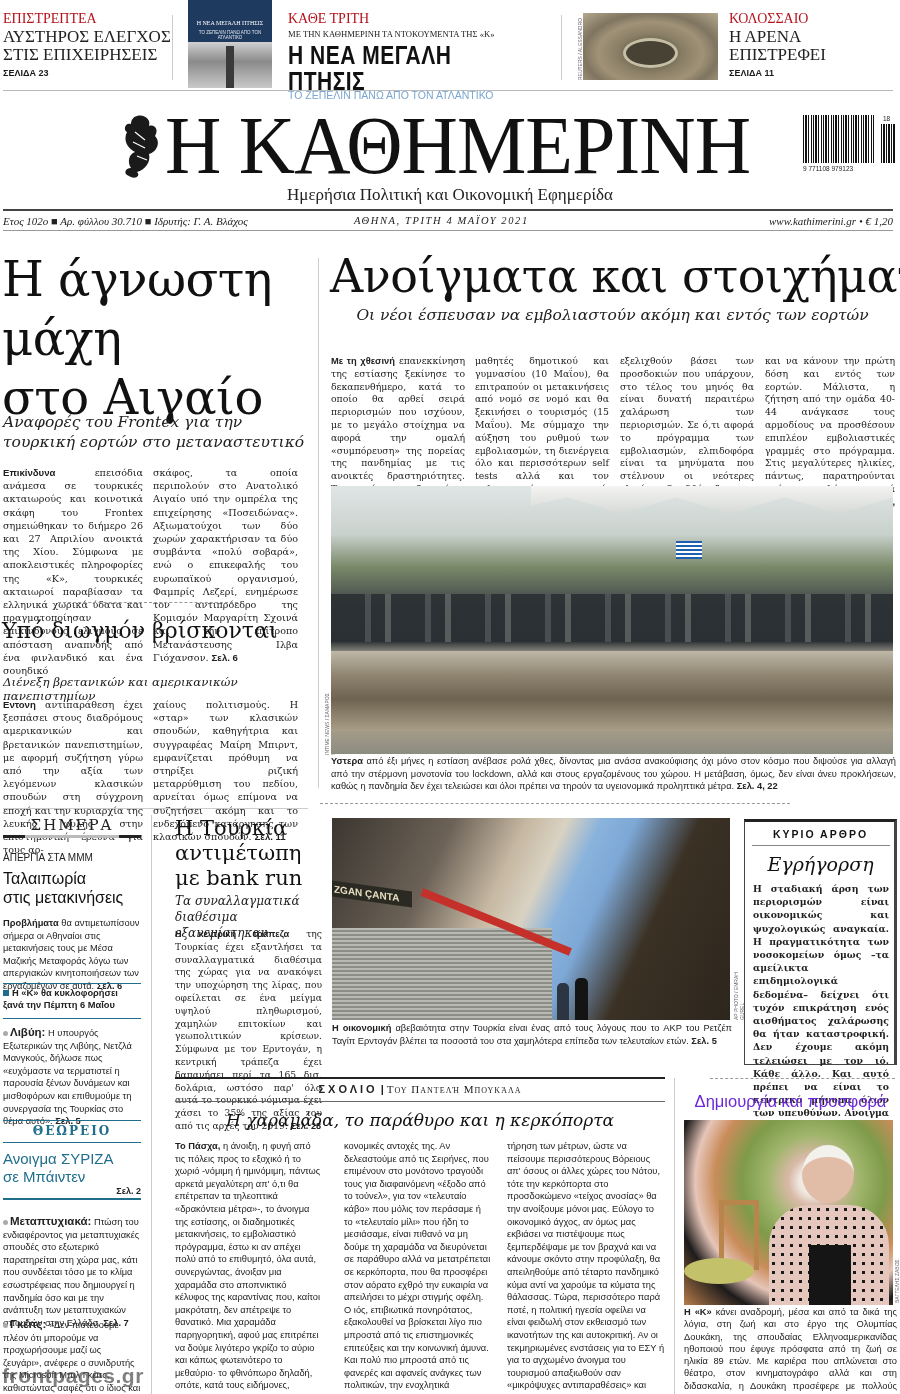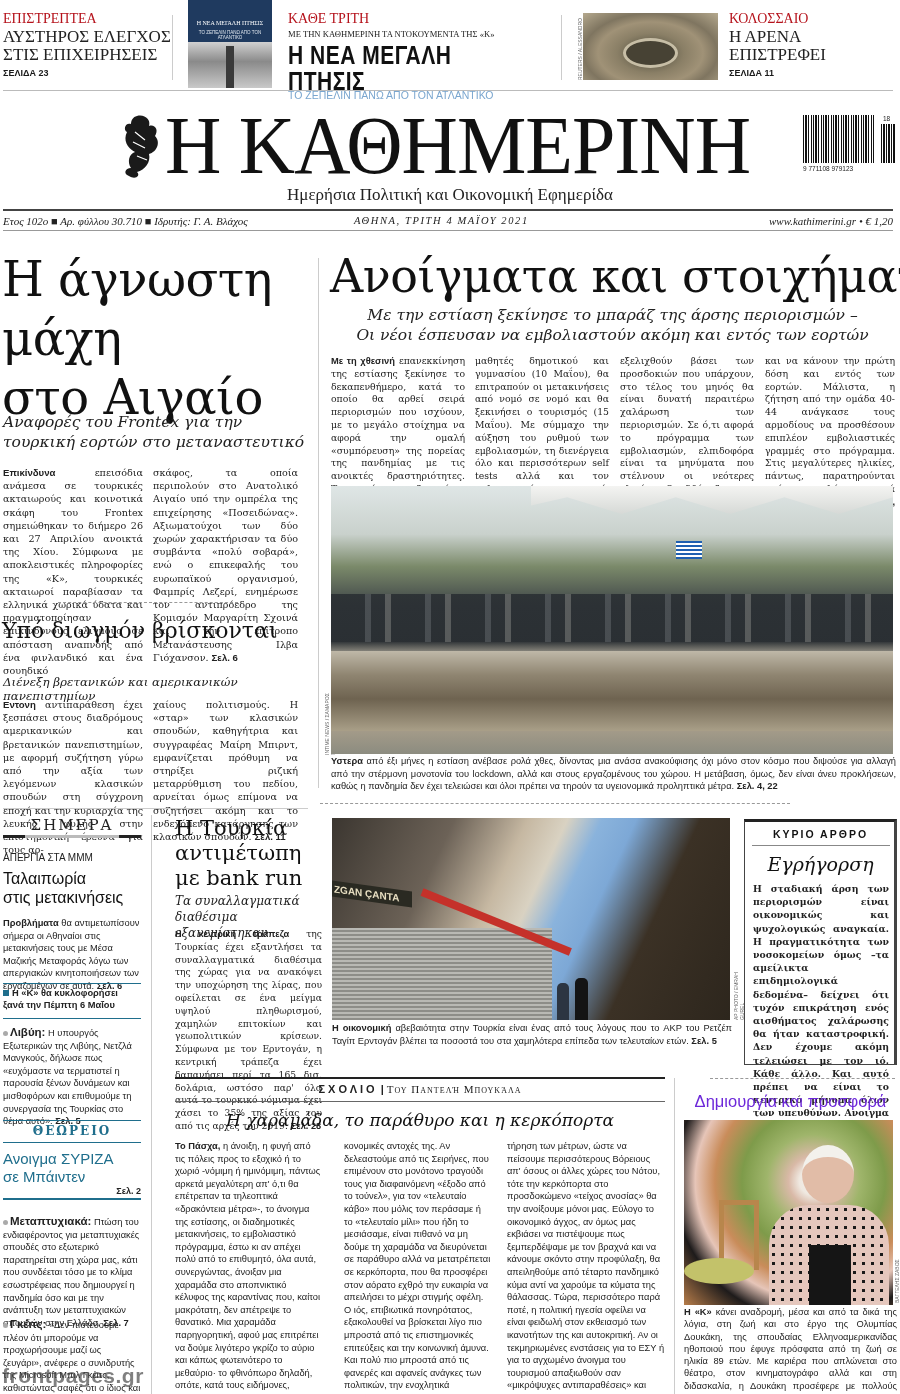--- a/index.html
+++ b/index.html
@@ -114,21 +114,20 @@
 </div>
 <div class="abs serif-text" style="left:153px;top:698px;width:145px;">
   <span>χαίους πολιτισμούς. Η «σταρ» των κλασικών σπουδών, καθηγήτρια και συγγραφέας Μαίρη Μπιρντ, εμφανίζεται πρόθυμη να στηρίξει ριζική μεταρρύθμιση του πεδίου, αρνείται όμως επίμονα να συζητήσει ακόμη και το ενδεχόμενο κατάργησης των κλασικών σπουδών.</span>
   <span class="ref sans">Σελ. 11</span>
 </div>
 
 <div class="vline" style="left:318px;top:258px;height:530px;"></div>
 
 <div class="abs serif" style="left:330px;top:250px;width:570px;font-size:46px;line-height:52px;color:#111;letter-spacing:-0.5px;white-space:nowrap;">Ανοίγματα και στοιχήματα</div>
 <div class="abs serif" style="left:330px;top:305px;width:565px;text-align:center;font-size:15.5px;line-height:20px;font-style:italic;color:#222;">
-  <div>Με την εστίαση ξεκίνησε το μπαράζ της άρσης περιορισμών –</div>
   <div>Οι νέοι έσπευσαν να εμβολιαστούν ακόμη και εντός των εορτών</div>
 </div>
 <div class="abs serif-text" style="left:331px;top:355px;width:134px;font-size:9.3px;line-height:12.8px;">
   <span class="b sans">Με τη χθεσινή</span><span> επανεκκίνηση της εστίασης ξεκίνησε το δεκαπενθήμερο, κατά το οποίο θα αρθεί σειρά περιορισμών που ισχύουν, με το μεγάλο στοίχημα να αφορά την ομαλή «συμπόρευση» της πορείας της πανδημίας με τις ανοικτές δραστηριότητες. Τις επόμενες δεκαπέντε ημέρες θα επιστρέψουν στα θρανία οι</span>
 </div>
 <div class="abs serif-text" style="left:475px;top:355px;width:134px;font-size:9.3px;line-height:12.8px;">
   <span>μαθητές δημοτικού και γυμνασίου (10 Μαΐου), θα επιτραπούν οι μετακινήσεις από νομό σε νομό και θα ξεκινήσει ο τουρισμός (15 Μαΐου). Με σύμμαχο την αύξηση του ρυθμού των εμβολιασμών, τη διενέργεια όλο και περισσότερων self tests αλλά και τον καλοκαιρινό καιρό, εκτιμάται ότι αν τα πράγματα</span>
 </div>
 <div class="abs serif-text" style="left:620px;top:355px;width:134px;font-size:9.3px;line-height:12.8px;">
   <span>εξελιχθούν βάσει των προσδοκιών που υπάρχουν, στο τέλος του μηνός θα είναι δυνατή περαιτέρω χαλάρωση των περιορισμών. Σε ό,τι αφορά το πρόγραμμα των εμβολιασμών, ελπιδοφόρα είναι τα μηνύματα που στέλνουν οι νεότερες ηλικίες. Οι 30άρηδες και 40άρηδες έσπευσαν όχι μόνον να κλείσουν ραντεβού, αλλά</span>

